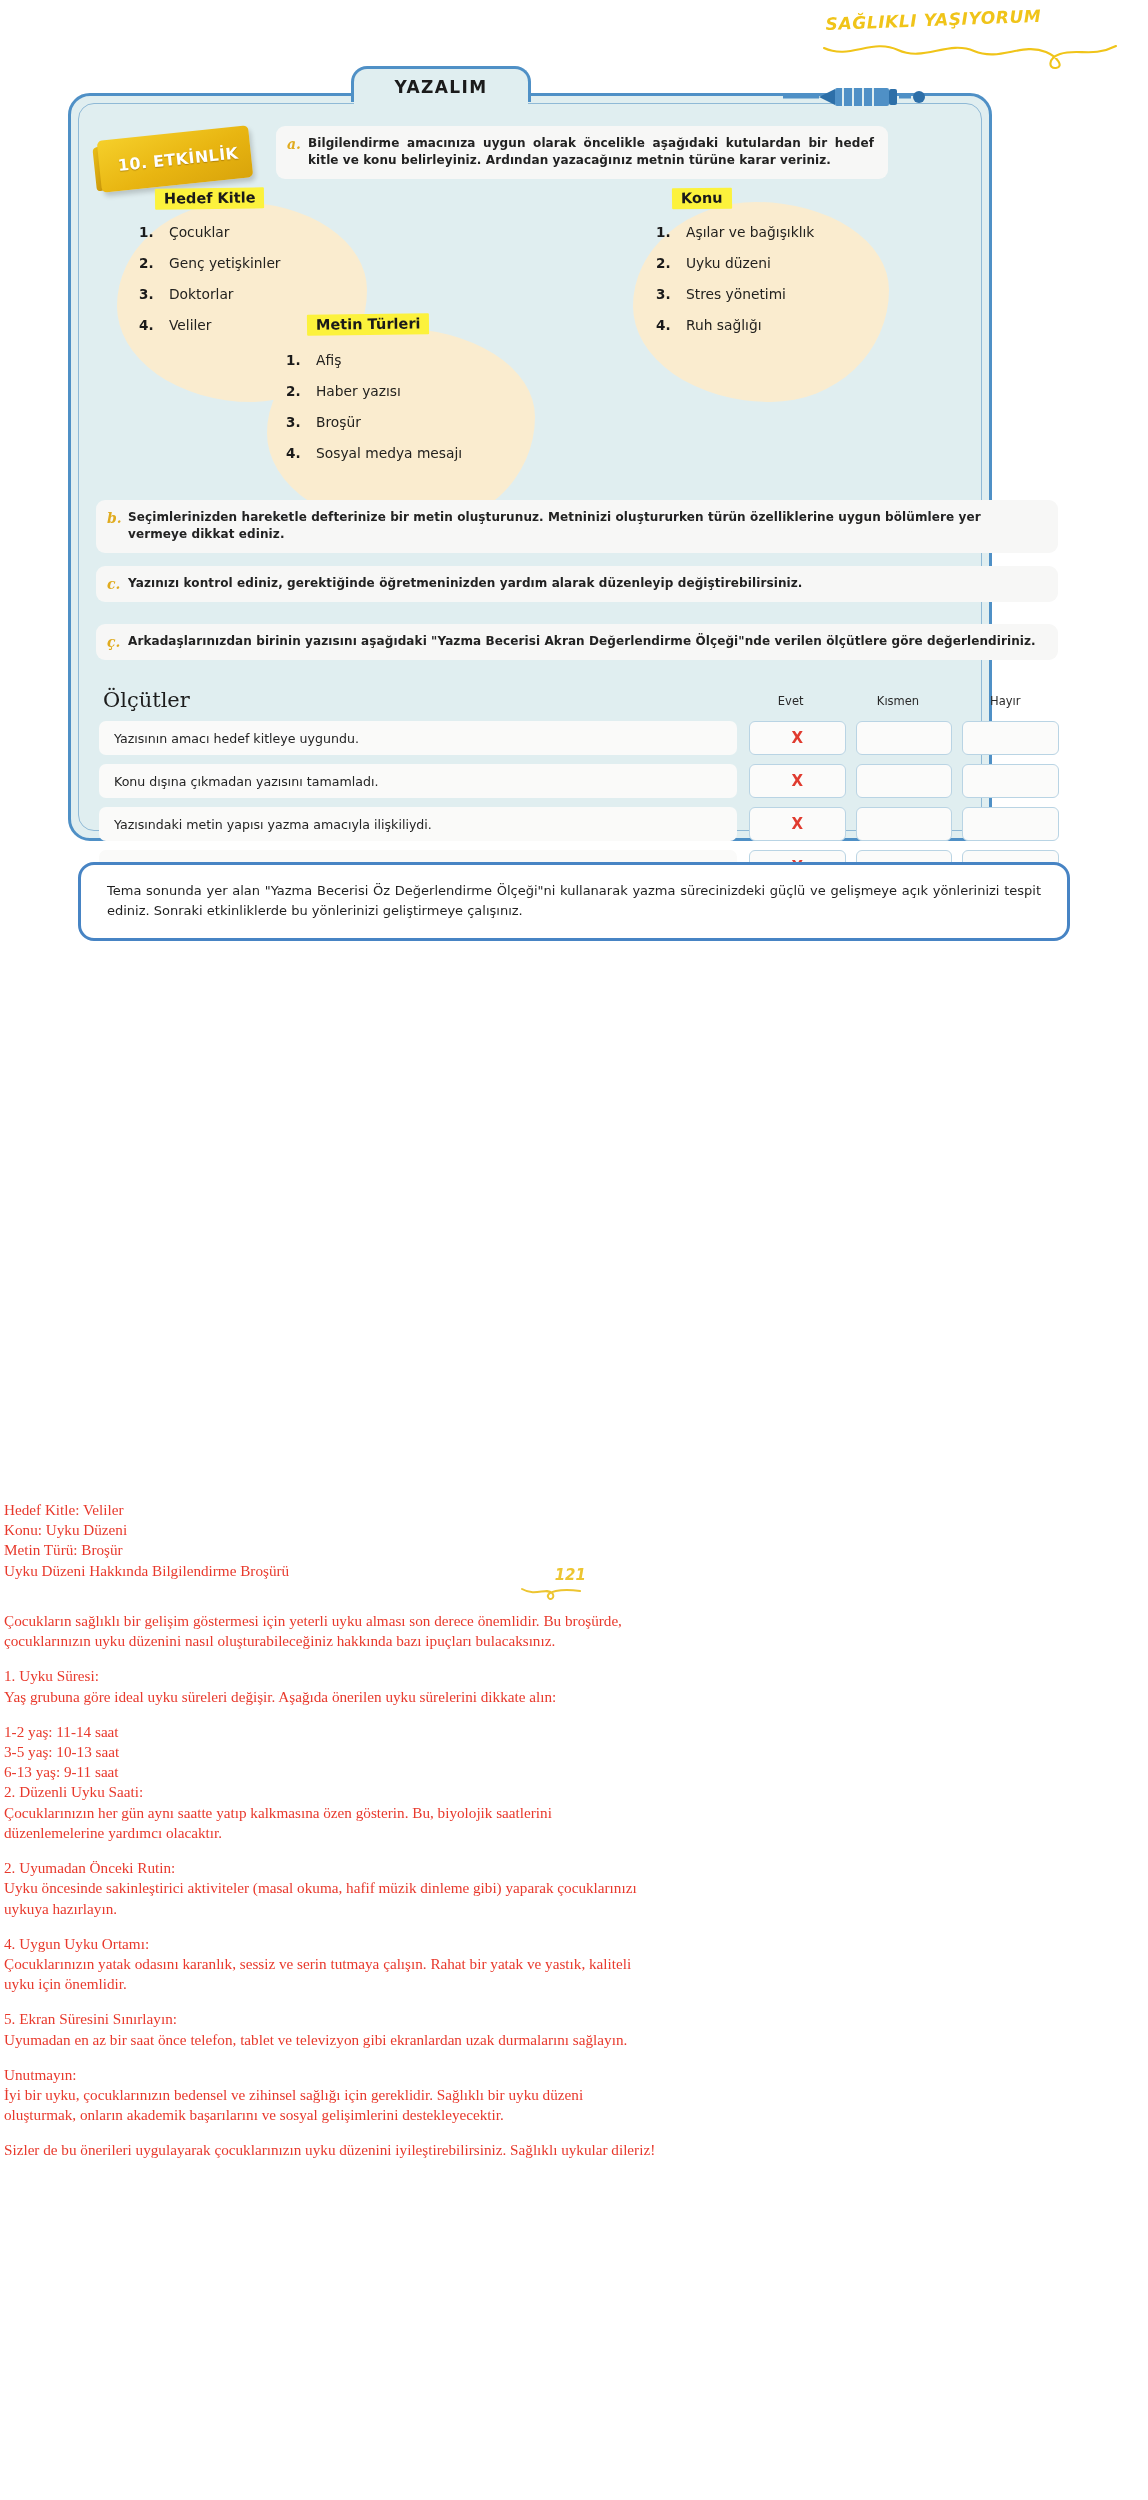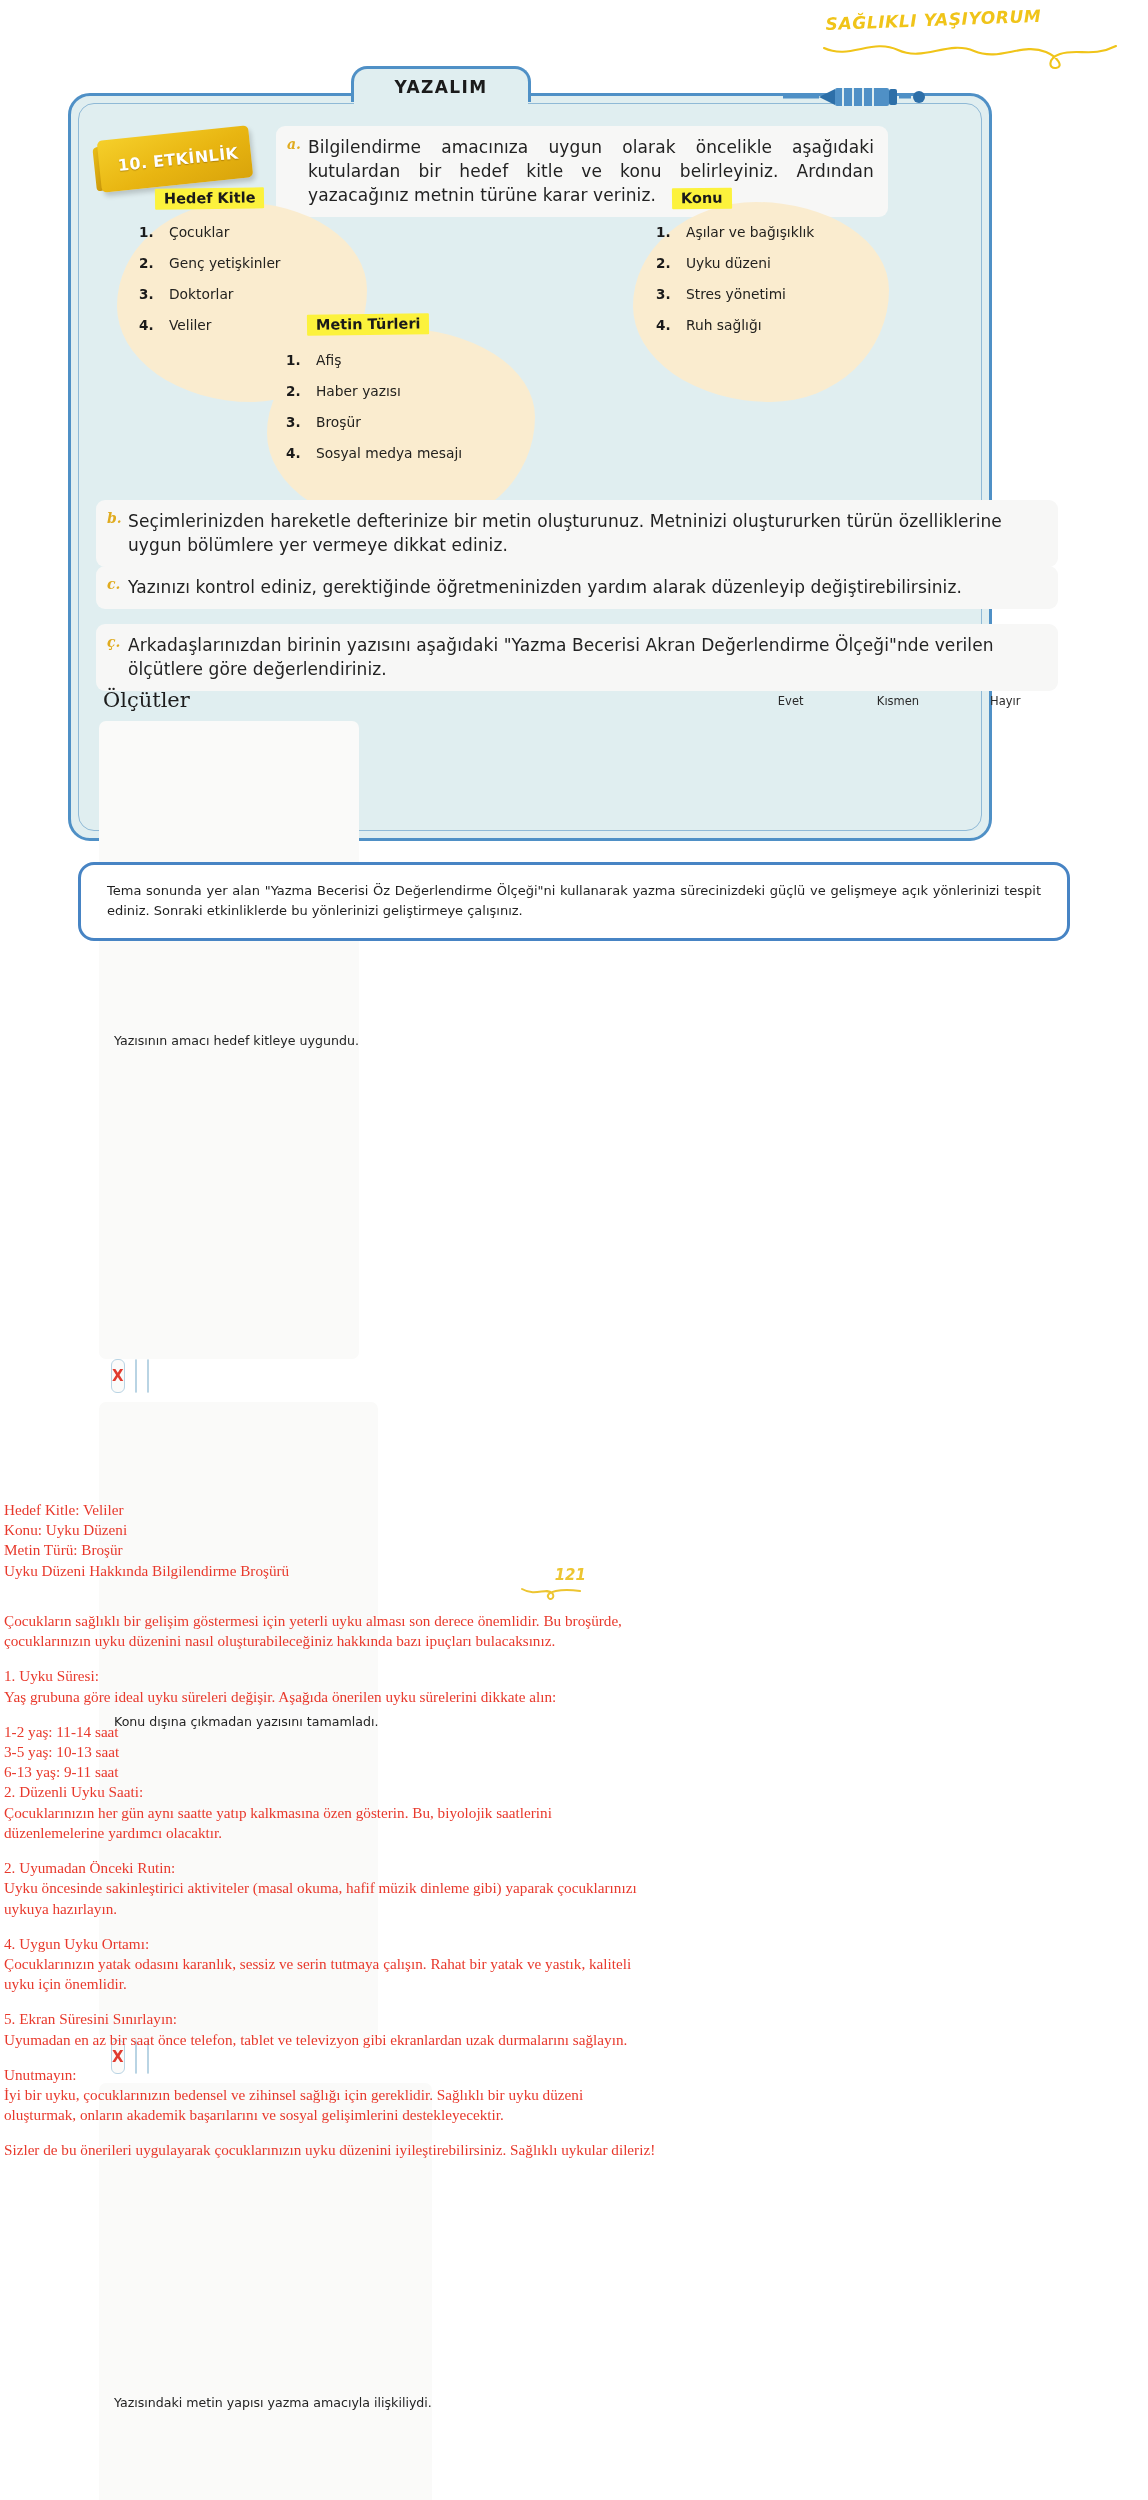--- a/index.html
+++ b/index.html
@@ -135,24 +135,25 @@
     color: #e0ab1f;
     font-family: "DejaVu Serif", serif;
     font-weight: 700;
     font-style: italic;
     font-size: 14px;
     flex: 0 0 21px;
     padding-top: 1px;
   }
   .instr-text {
     font-family: "DejaVu Sans", sans-serif;
-    font-size: 17px;
+    font-size: 12px;
     line-height: 1.42;
     color: #222222;
     letter-spacing: .1px;
+    font-weight: bold;
   }
   .instr-a { left: 205px; top: 30px; width: 612px; }
   .instr-a .instr-text { text-align: justify; }
   .instr-b { left: 25px; top: 404px; width: 962px; }
   .instr-c { left: 25px; top: 470px; width: 962px; }
   .instr-d { left: 25px; top: 528px; width: 962px; }
 
   
   .hl-label {
     position: absolute;
@@ -222,23 +223,22 @@
   }
   .eval-colheads span {
     flex: 1;
     text-align: center;
     font-family: "DejaVu Sans", sans-serif;
     font-size: 11.5px;
     color: #2a2a2a;
   }
   .eval-row {
     display: flex;
-    align-items: flex-start;
+    align-items: center;
     margin-top: 9px;
-    flex-direction: column;
   }
   .eval-crit {
     flex: 0 0 638px;
     background: #fafaf9;
     border-radius: 7px;
     height: 34px;
     display: flex;
     align-items: center;
     padding-left: 15px;
     font-family: "DejaVu Sans", sans-serif;

